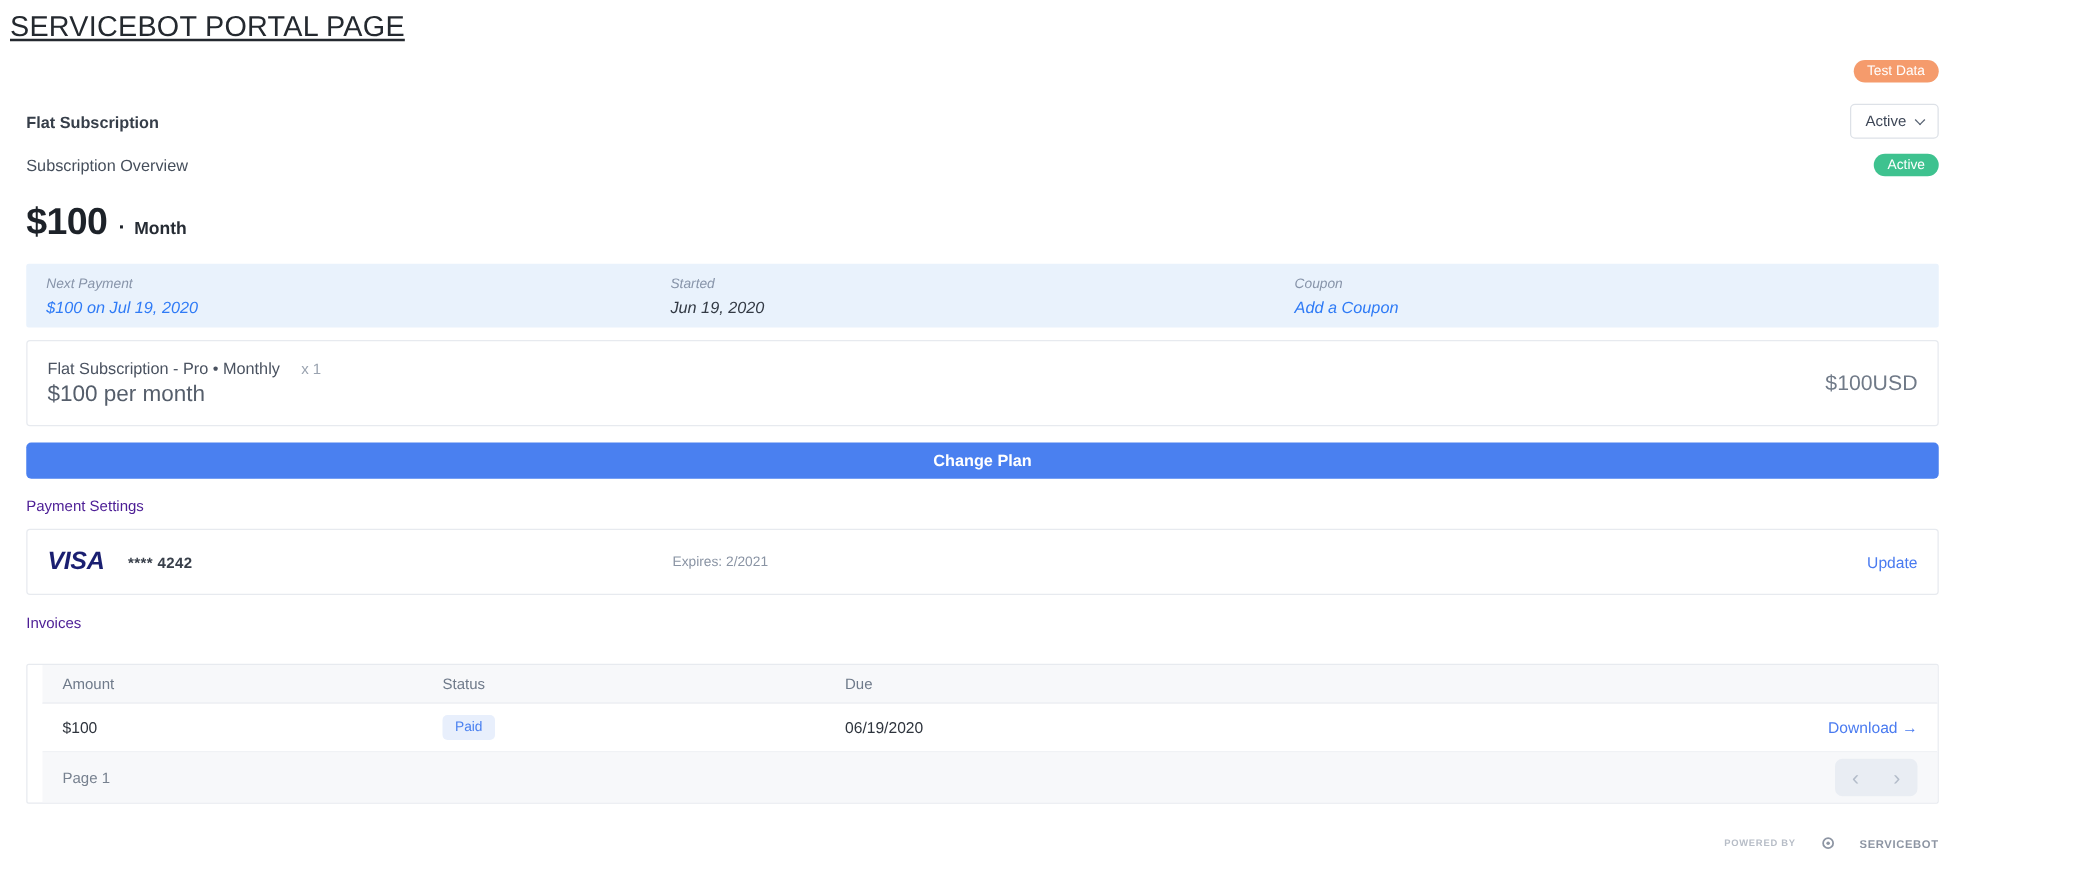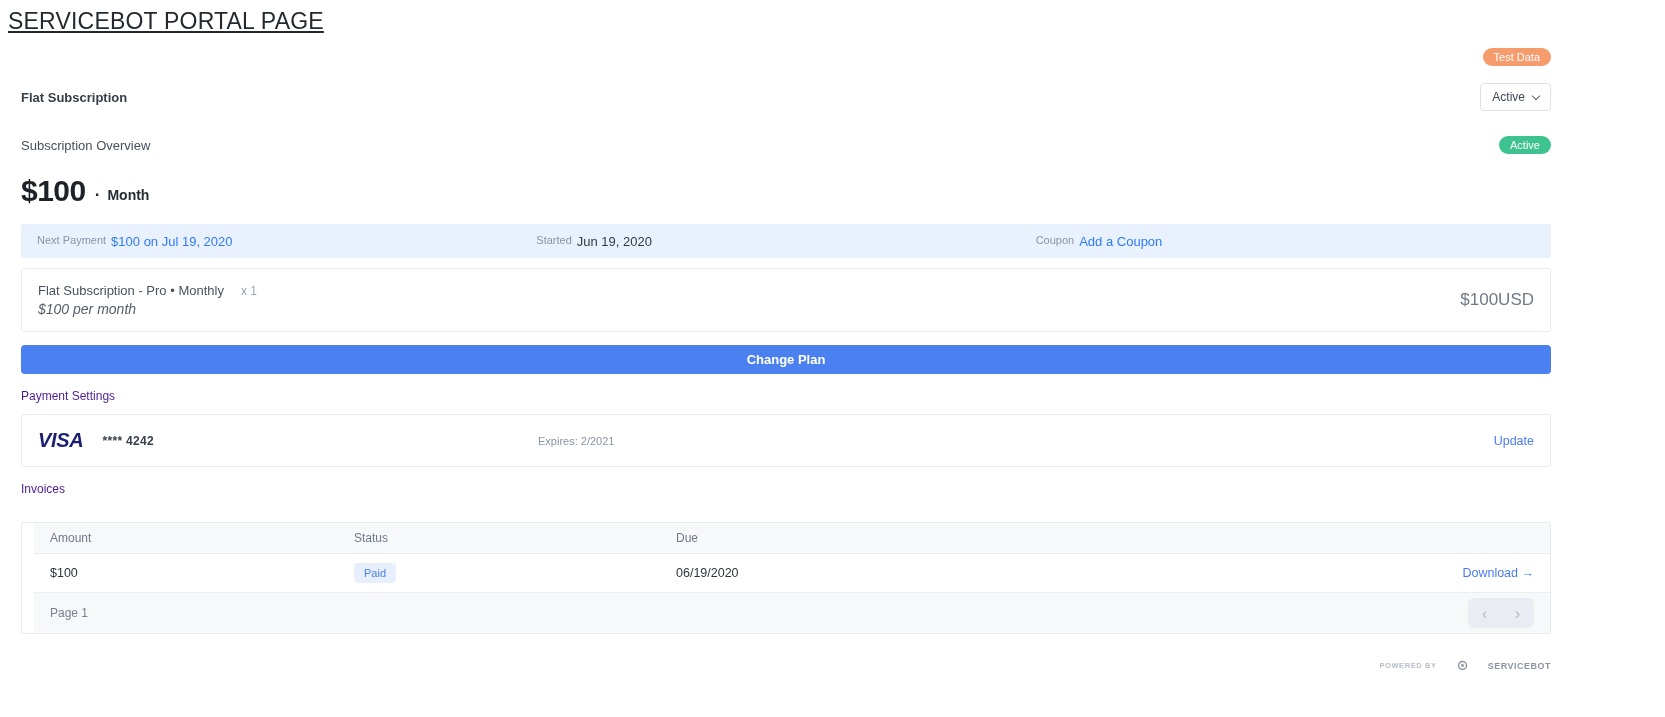--- a/index.html
+++ b/index.html
@@ -36,21 +36,21 @@
   .badge-green  { background: #3EC28F; }
   .badge-row-1 { margin-top: 13px; }
 
   
   .section-row {
     display: flex;
     justify-content: space-between;
     align-items: center;
   }
   .row-flat-sub { margin-top: 17px; }
-  .row-overview { margin-top: 25px; }
+  .row-overview { margin-top: 12px; }
   .section-label { font-size: 13px; font-weight: 600; color: #363e49; }
   .section-label.light { font-weight: 500; color: #464f5c; }
 
   .dropdown-btn {
     display: inline-flex;
     align-items: center;
     gap: 8px;
     background: #fff;
     border: 1px solid #dde1e7;
     border-radius: 4px;
@@ -75,40 +75,40 @@
   .price-interval { font-size: 14px; font-weight: 600; color: #262c34; margin-top: 7px; }
 
   
   .info-bar {
     margin-top: 16px;
     background: #E9F2FC;
     display: flex;
     padding: 10px 16px 9px 16px;
     border-radius: 2px;
   }
-  .info-col { flex: 1; display: flex; flex-direction: row; gap: 5px; }
+  .info-col { flex: 1; display: flex; flex-direction: column; gap: 5px; font-style: italic; }
   .info-label { font-size: 11px; color: #8794a9; }
   .info-value { font-size: 13px; font-weight: 500; color: #333a44; }
   .info-value.blue { color: #2f7bf6; }
   .coupon-link { font-size: 13px; font-weight: 500; color: #2f7bf6; text-decoration: none; cursor: pointer; }
 
   
   .line-item-card {
     margin-top: 10px;
     border: 1px solid #e7eaef;
     border-radius: 3px;
     padding: 14px 16px;
     display: flex;
     justify-content: space-between;
     align-items: center;
     background: #fff;
   }
   .li-name-row { font-size: 13px; color: #4a5260; }
   .li-qty { color: #9aa3b0; font-size: 12px; margin-left: 17px; }
-  .li-price { font-size: 14px; color: #555e6b; margin-top: 3px; font-style: italic; }
+  .li-price { font-size: 18px; color: #555e6b; margin-top: 3px; }
   .li-total { font-size: 17px; color: #707a88; }
 
   
   .change-plan-btn {
     display: block;
     width: 100%;
     margin-top: 13px;
     background: #4A80F0;
     border: none;
     border-radius: 4px;

